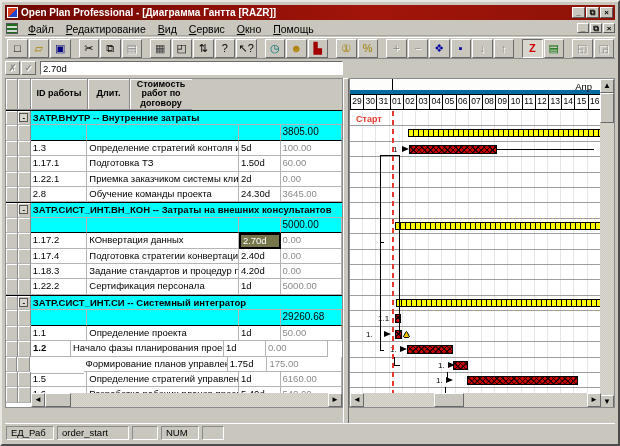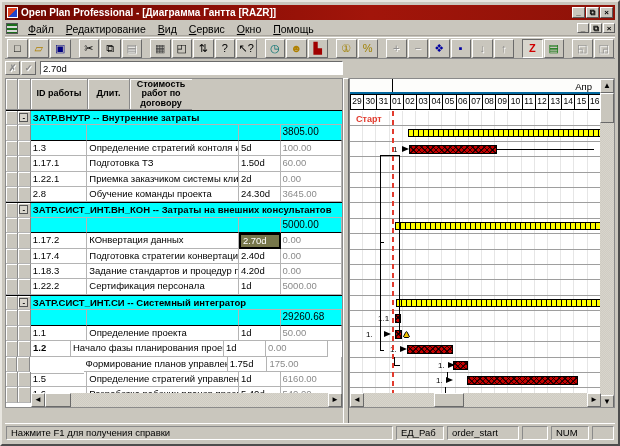--- a/index.html
+++ b/index.html
@@ -65,21 +65,21 @@
     font-size:9.5px;line-height:14px;padding:0 2px;white-space:nowrap;overflow:hidden;}
   .td.rowsel{background:#c9c6bd;border-right:1px solid #8a8a8a;box-shadow:inset 1px 1px 0 #fff;padding:0;}
   .cyan{background:#00ffff;}
   .gtext{font-weight:bold;font-size:9.5px;}
   .costdim{color:#8a8a8a;}
   .minusbox{width:9px;height:9px;margin:2px auto;background:#d8d5cc;border:1px solid #555;
     font-size:8px;line-height:7px;text-align:center;font-weight:bold;color:#000;}
   .selcell{background:#76764a !important;color:#fff !important;
     border:2px solid #000 !important;line-height:11px;}
   
-  .gmonth{position:relative;height:15px;border-bottom:2px solid #0369a1;background:#fdfdfb;
+  .gmonth{position:relative;height:15px;border-bottom:4px solid #0369a1;background:#fdfdfb;
     font-size:9.5px;}
   .gmonth .mlabel{position:absolute;right:22px;top:2px;}
   .mline{position:absolute;top:0;bottom:0;width:1px;background:#000;}
   .gdays{display:flex;height:16px;width:251px;background:#fdfdfb;}
   .gday{flex:1;border:1px solid #000;margin-right:-1px;font-size:8.5px;
     text-align:center;line-height:13px;background:#fff;}
   
   .gbody{position:absolute;left:0;top:32px;width:251px;height:294px;background:#fff;
     background-image:repeating-linear-gradient(90deg,transparent 0 12.2px,#e6e6e6 12.2px 13.2px);}
   .grow{position:relative;height:15.42px;border-bottom:1px solid #9e9e9e;}
@@ -450,21 +450,20 @@
     <div class="hscroll" style="left:0;width:251px;bottom:0">
       <span class="sbtn">◄</span>
       <span class="strack" style="width:70px;flex:0 0 auto"></span>
       <span class="sthumb" style="width:30px"></span>
       <span class="strack"></span>
       <span class="sbtn">►</span>
     </div>
   </div>
 
   <div class="statusbar">
-    <span class="spanel msg">Нажмите F1 для получения справки</span>
     <span class="spanel" style="width:48px">ЕД_Раб</span>
     <span class="spanel" style="width:72px">order_start</span>
     <span class="spanel" style="width:26px"></span>
     <span class="spanel" style="width:38px">NUM</span>
     <span class="spanel" style="width:22px"></span>
   </div>
 
 </div>
 
 </body></html>

